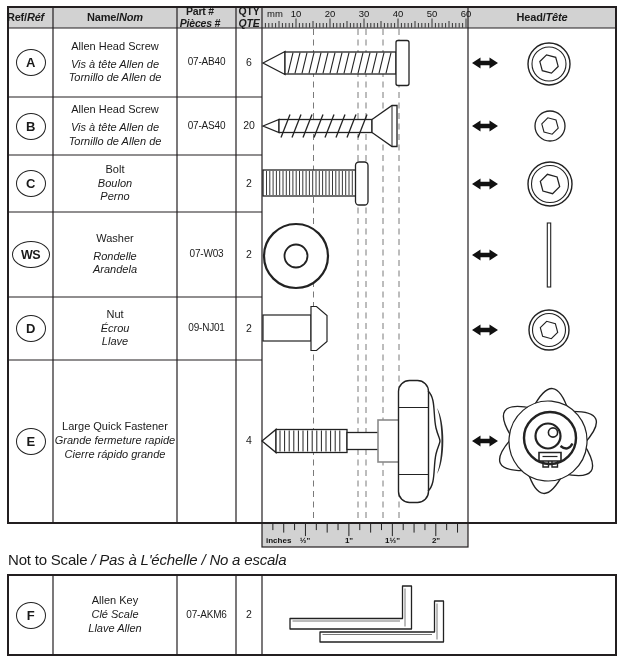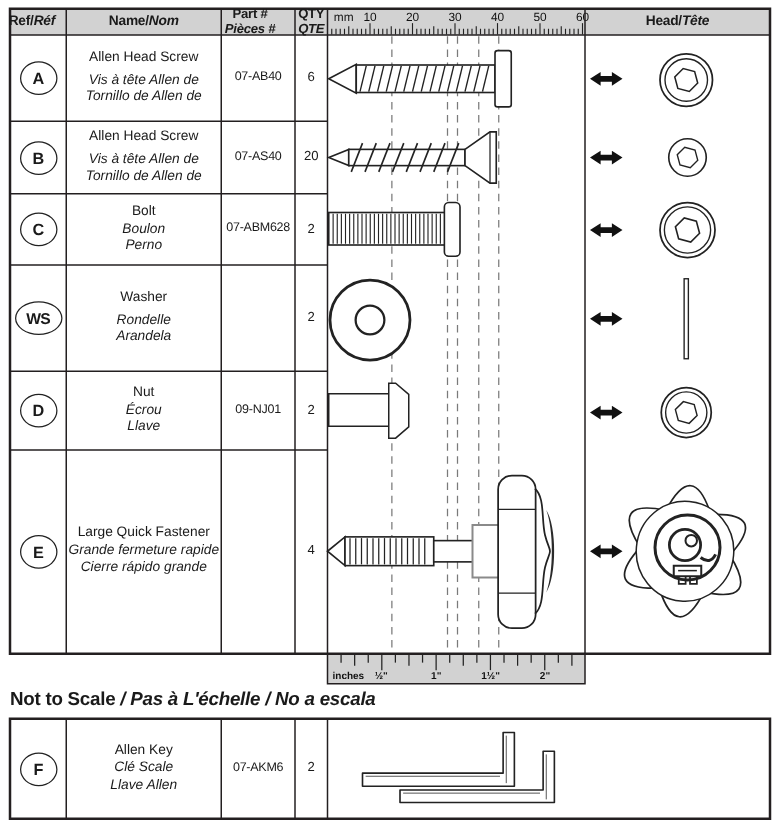--- a/index.html
+++ b/index.html
@@ -10,21 +10,21 @@
         justify-content:center;text-align:center;line-height:1.25}
   .hdr{font-weight:bold;font-size:11px;letter-spacing:-.2px}
   .it{font-style:italic}
   .nm{font-size:11px}
   .gap .l1{margin-bottom:4px}
   .pn{font-size:10px;letter-spacing:-.2px}
   .qty{font-size:10.5px}
   .badge{position:absolute;z-index:2;box-sizing:border-box;border:1.7px solid #222;border-radius:50%;
          display:flex;align-items:center;justify-content:center;font-weight:bold;
          font-size:13px;background:#fff;letter-spacing:-.5px}
-  .nts{position:absolute;z-index:2;left:8px;top:551px;font-size:15px;font-weight:bold;
+  .nts{position:absolute;z-index:2;left:8px;top:551px;font-size:15px;font-weight:normal;
        white-space:pre;letter-spacing:-.2px}
   .ln{white-space:pre}
 </style>
 </head>
 <body>
 
 <div id="stage">
 
   <svg id="gfx" width="618" height="660" viewBox="0 0 618 660">
     <defs>
@@ -380,35 +380,35 @@
     </div>
 
   <div class="badge" style="left:15.5px;top:170px;width:30px;height:27px">
       <span>C</span>
     </div>
   <div class="cell nm" style="left:53px;top:155px;width:124px;height:57px">
     <div class="ln l1">Bolt</div>
     <div class="ln it">Boulon</div>
     <div class="ln it">Perno</div>
   </div>
-  <div class="cell pn" style="left:177px;top:155px;width:59px;height:57px">
-      <span>07-ABM628</span>
-    </div>
   <div class="cell qty" style="left:236px;top:155px;width:26px;height:57px">
       <span>2</span>
     </div>
 
   <div class="badge" style="left:11.5px;top:241px;width:38px;height:27px;font-size:12.5px">
       <span>WS</span>
     </div>
   <div class="cell nm gap" style="left:53px;top:212px;width:124px;height:85px">
     <div class="ln l1">Washer</div>
     <div class="ln it">Rondelle</div>
     <div class="ln it">Arandela</div>
   </div>
+  <div class="cell pn" style="left:177px;top:212px;width:59px;height:85px">
+      <span>07-W03</span>
+    </div>
   <div class="cell qty" style="left:236px;top:212px;width:26px;height:85px">
       <span>2</span>
     </div>
 
   <div class="badge" style="left:15.5px;top:315px;width:30px;height:27px">
       <span>D</span>
     </div>
   <div class="cell nm" style="left:53px;top:297px;width:124px;height:63px">
     <div class="ln l1">Nut</div>
     <div class="ln it">Écrou</div>

